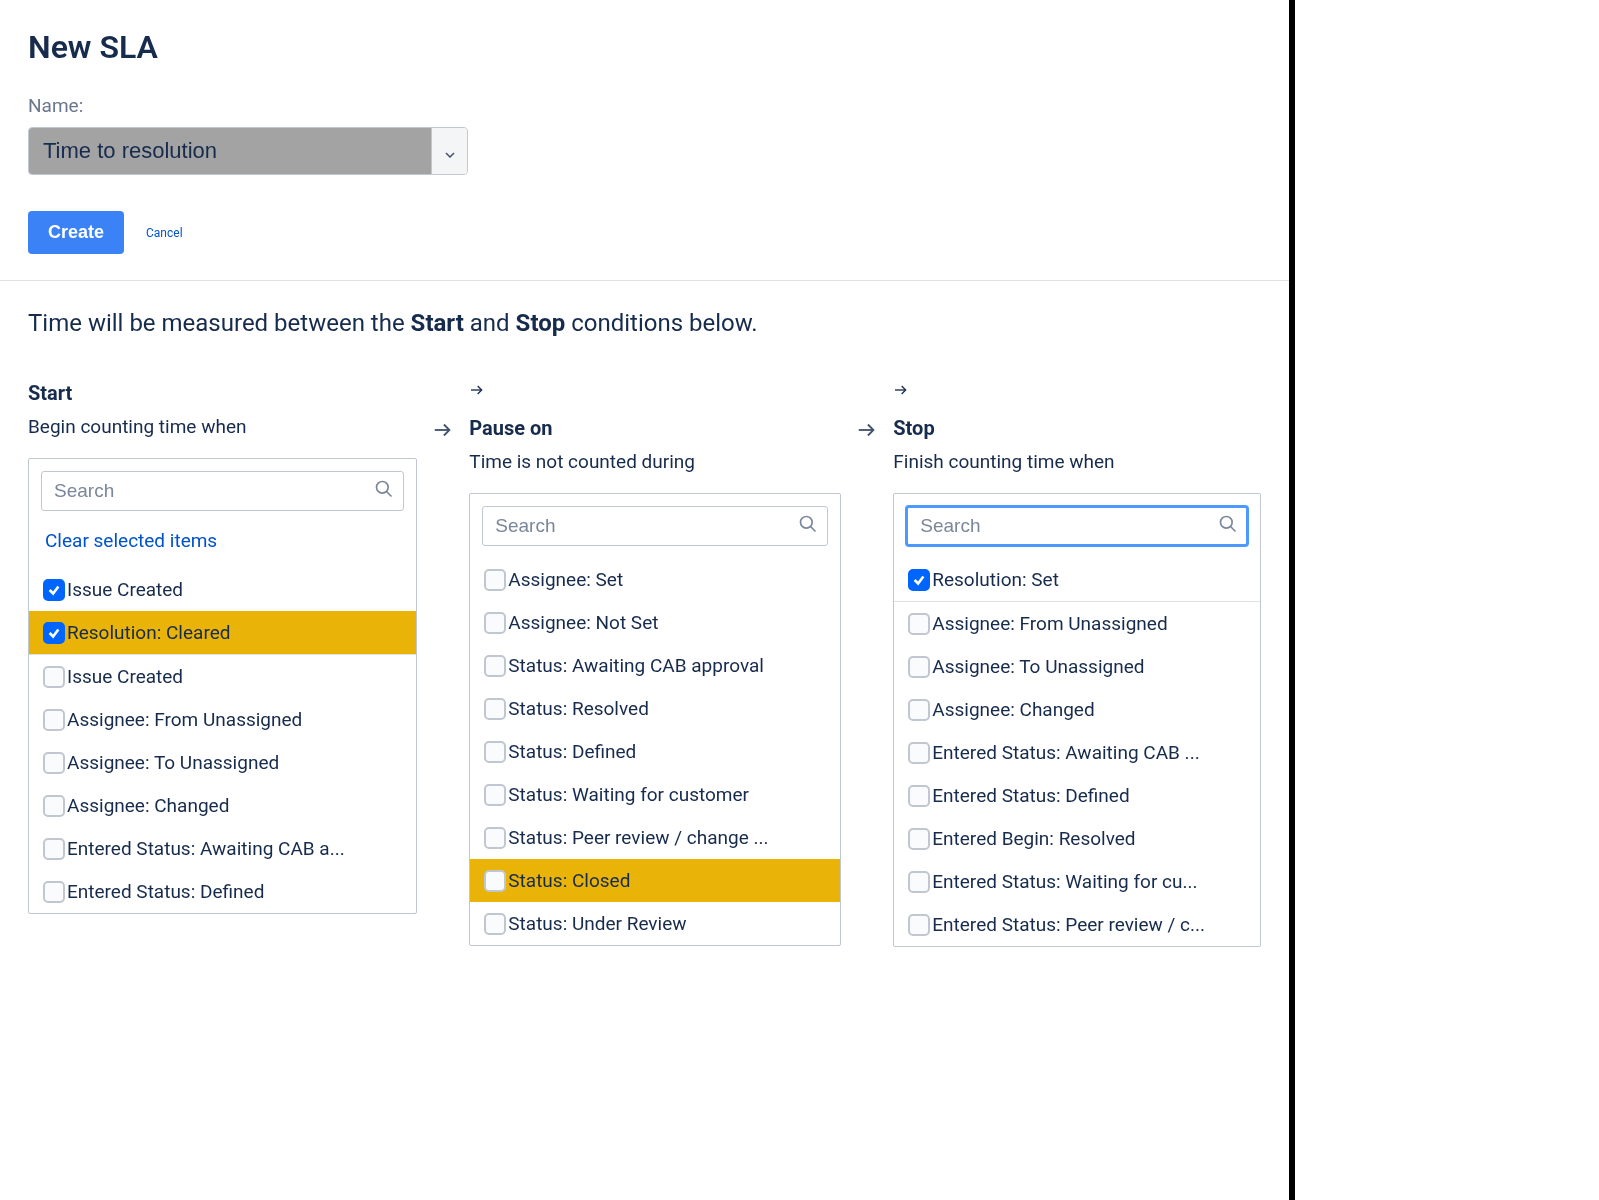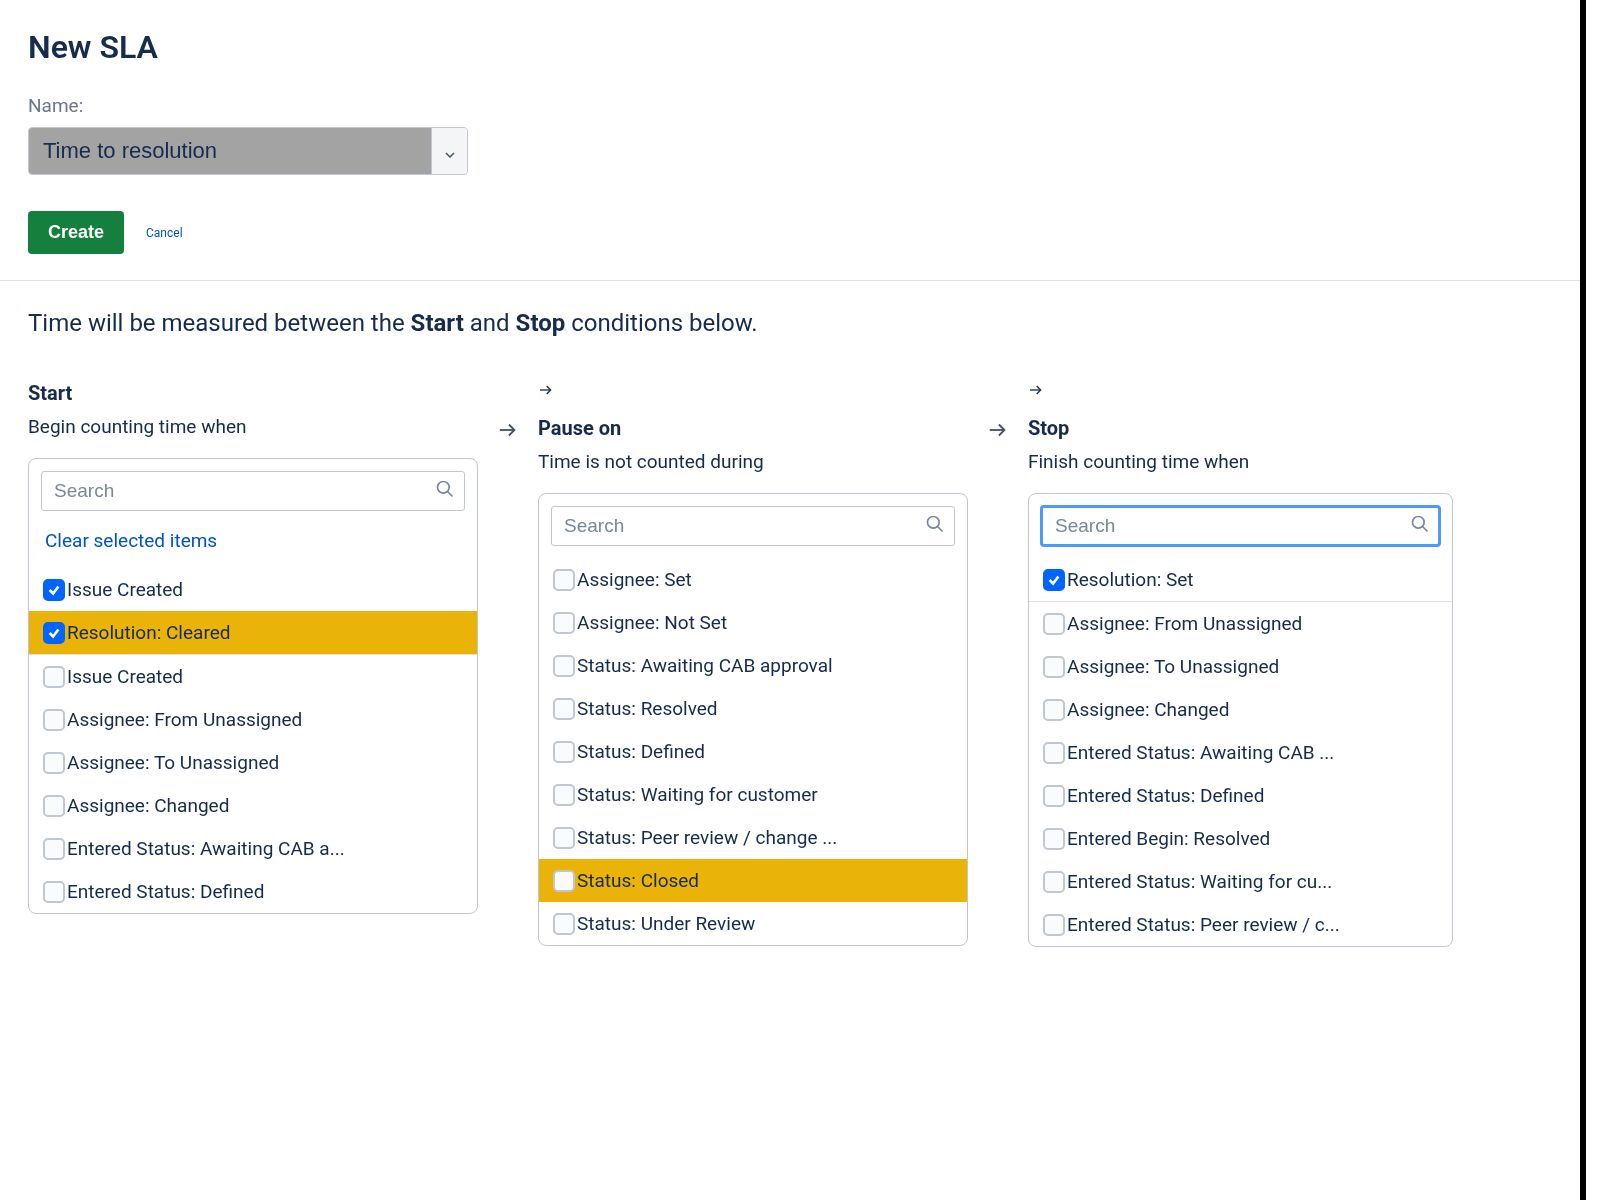--- a/index.html
+++ b/index.html
@@ -6,21 +6,21 @@
   html, body {
     font-family: -apple-system, BlinkMacSystemFont, "Segoe UI", Roboto, Helvetica, Arial, sans-serif;
     font-size: 18px;
     color: #172B4D;
     background: #fff;
   }
   .page {
     padding: 28px 28px 0 28px;
     border-right: 6px solid #000;
     min-height: 1200px;
-    width: 1586px;
+    width: 1295px;
   }
   h1.page-title {
     font-size: 32px;
     font-weight: 600;
     color: #172B4D;
     margin-bottom: 28px;
   }
   .name-label {
     color: #6B778C;
     font-size: 19px;
@@ -54,21 +54,21 @@
     justify-content: center;
   }
   .combo .caret svg { width: 10px; height: 6px; }
   .actions-row {
     display: flex;
     align-items: center;
     gap: 22px;
     margin-bottom: 26px;
   }
   .btn-primary {
-    background: #15803d;
+    background: #3b82f6;
     color: #fff;
     border: none;
     border-radius: 4px;
     font-size: 18px;
     font-weight: 600;
     padding: 11px 20px;
     cursor: pointer;
   }
   .link-cancel {
     color: #0052CC;
@@ -115,21 +115,21 @@
     color: #172B4D;
     margin-bottom: 10px;
   }
   .col-sub {
     font-size: 19px;
     color: #172B4D;
     margin-bottom: 20px;
   }
   .panel {
     border: 1px solid #C1C7D0;
-    border-radius: 8px;
+    border-radius: 2px;
     background: #fff;
   }
   .panel-pad {
     padding: 12px 12px 0 12px;
   }
   .search-wrap {
     position: relative;
     margin-bottom: 12px;
   }
   .search-wrap input {

